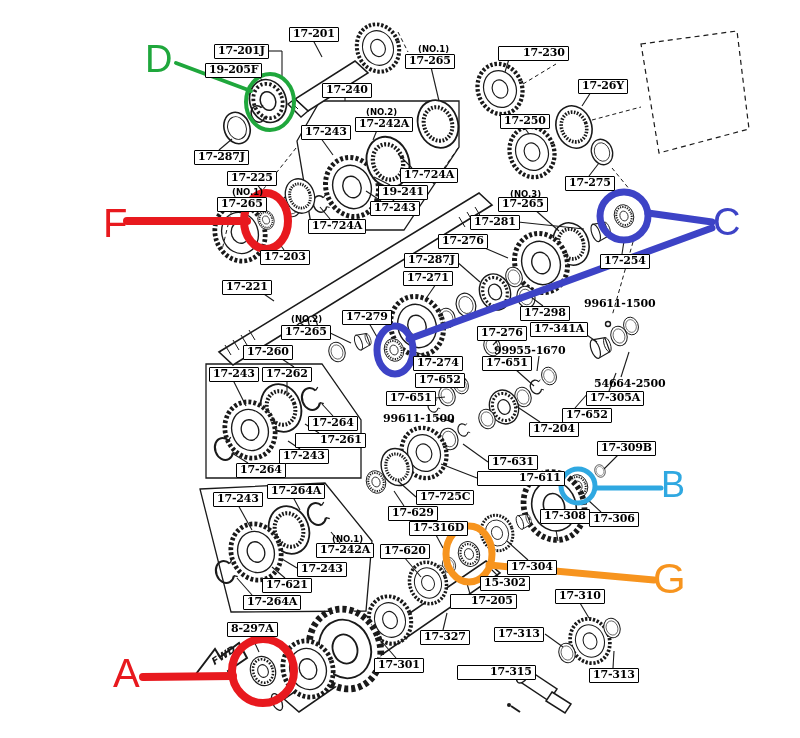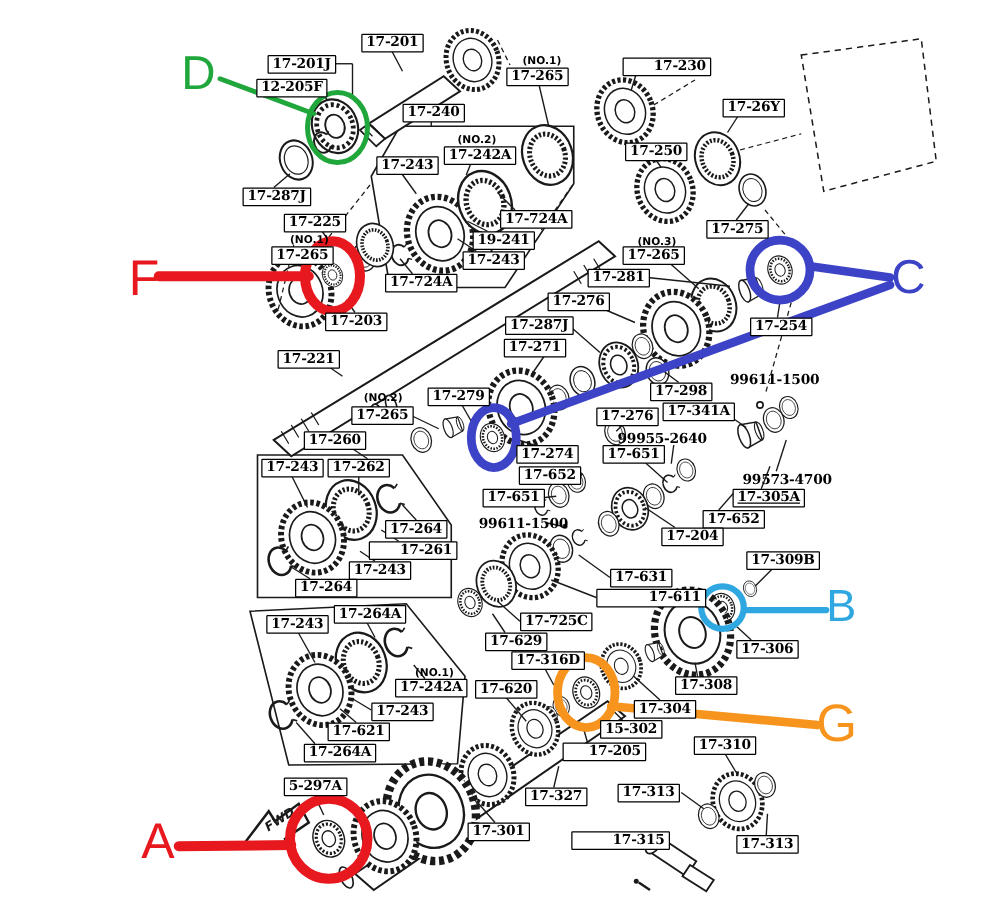--- a/index.html
+++ b/index.html
@@ -262,21 +262,21 @@
         <ellipse cx="469" cy="554" rx="23" ry="28" fill="none" stroke="#f7941e" stroke-width="7"></ellipse>
         <line x1="489" y1="565" x2="654" y2="580" stroke="#f7941e" stroke-width="7" stroke-linecap="round"></line>
         <ellipse cx="263" cy="671" rx="31" ry="32" fill="none" stroke="#e8191e" stroke-width="8"></ellipse>
         <line x1="143" y1="677" x2="233" y2="676" stroke="#e8191e" stroke-width="8" stroke-linecap="round"></line>
       </g>
 </svg>
 
 <div id="labels">
       <div class="plabel" style="left: 289px; top: 27px;">17-201</div>
       <div class="plabel" style="left: 214px; top: 44px;">17-201J</div>
-      <div class="plabel" style="left: 205px; top: 63px;">12-205F</div>
+      <div class="plabel" style="left: 205px; top: 63px;">19-205F</div>
       <div class="plabel" style="left: 322px; top: 83px;">17-240</div>
       <div class="plabel" style="left: 405px; top: 54px;">17-265</div>
       <div class="plabel" style="left: 498px; top: 46px; padding-left: 24px;">17-230</div>
       <div class="plabel" style="left: 578px; top: 79px;">17-26Y</div>
       <div class="plabel" style="left: 500px; top: 114px;">17-250</div>
       <div class="plabel" style="left: 194px; top: 150px;">17-287J</div>
       <div class="plabel" style="left: 355px; top: 117px;">17-242A</div>
       <div class="plabel" style="left: 301px; top: 125px;">17-243</div>
       <div class="plabel" style="left: 400px; top: 168px;">17-724A</div>
       <div class="plabel" style="left: 378px; top: 185px;">19-241</div>
@@ -302,52 +302,52 @@
       <div class="plabel" style="left: 209px; top: 367px;">17-243</div>
       <div class="plabel" style="left: 262px; top: 367px;">17-262</div>
       <div class="plabel" style="left: 308px; top: 416px;">17-264</div>
       <div class="plabel" style="left: 295px; top: 433px; padding-left: 24px;">17-261</div>
       <div class="plabel" style="left: 279px; top: 449px;">17-243</div>
       <div class="plabel" style="left: 236px; top: 463px;">17-264</div>
       <div class="plabel" style="left: 413px; top: 356px;">17-274</div>
       <div class="plabel" style="left: 415px; top: 373px;">17-652</div>
       <div class="plabel" style="left: 386px; top: 391px;">17-651</div>
       <div class="plabel" style="left: 482px; top: 356px;">17-651</div>
-      <div class="plabel" style="left: 586px; top: 391px; text-decoration: underline;">17-305A</div>
+      <div class="plabel" style="left: 586px; top: 391px;">17-305A</div>
       <div class="plabel" style="left: 562px; top: 408px;">17-652</div>
       <div class="plabel" style="left: 529px; top: 422px;">17-204</div>
       <div class="plabel" style="left: 597px; top: 441px;">17-309B</div>
       <div class="plabel" style="left: 488px; top: 455px;">17-631</div>
       <div class="plabel" style="left: 477px; top: 471px; padding-left: 41px;">17-611</div>
       <div class="plabel" style="left: 416px; top: 490px;">17-725C</div>
       <div class="plabel" style="left: 388px; top: 506px;">17-629</div>
       <div class="plabel" style="left: 409px; top: 521px;">17-316D</div>
       <div class="plabel" style="left: 380px; top: 544px;">17-620</div>
       <div class="plabel" style="left: 589px; top: 512px;">17-306</div>
-      <div class="plabel" style="left: 540px; top: 541px;">17-308</div>
+      <div class="plabel" style="left: 540px; top: 509px;">17-308</div>
       <div class="plabel" style="left: 507px; top: 560px;">17-304</div>
       <div class="plabel" style="left: 480px; top: 576px;">15-302</div>
       <div class="plabel" style="left: 450px; top: 594px; padding-left: 20px;">17-205</div>
       <div class="plabel" style="left: 555px; top: 589px;">17-310</div>
       <div class="plabel" style="left: 420px; top: 630px;">17-327</div>
       <div class="plabel" style="left: 494px; top: 627px;">17-313</div>
       <div class="plabel" style="left: 374px; top: 658px;">17-301</div>
       <div class="plabel" style="left: 457px; top: 665px; padding-left: 32px;">17-315</div>
       <div class="plabel" style="left: 589px; top: 668px;">17-313</div>
       <div class="plabel" style="left: 213px; top: 492px;">17-243</div>
       <div class="plabel" style="left: 267px; top: 484px;">17-264A</div>
       <div class="plabel" style="left: 316px; top: 543px;">17-242A</div>
       <div class="plabel" style="left: 297px; top: 562px;">17-243</div>
       <div class="plabel" style="left: 262px; top: 578px;">17-621</div>
       <div class="plabel" style="left: 243px; top: 595px;">17-264A</div>
-      <div class="plabel" style="left: 227px; top: 622px;">5-297A</div>
+      <div class="plabel" style="left: 227px; top: 622px;">8-297A</div>
       <div class="pplain" style="left: 584px; top: 297px;">99611-1500</div>
-      <div class="pplain" style="left: 494px; top: 344px;">99955-2640</div>
+      <div class="pplain" style="left: 494px; top: 344px;">99955-1670</div>
       <div class="pplain" style="left: 383px; top: 412px;">99611-1500</div>
-      <div class="pplain" style="left: 594px; top: 377px;">99573-4700</div>
+      <div class="pplain" style="left: 594px; top: 377px;">54664-2500</div>
       <div class="pnote" style="left: 418px; top: 44px;">(NO.1)</div>
       <div class="pnote" style="left: 366px; top: 107px;">(NO.2)</div>
       <div class="pnote" style="left: 232px; top: 187px;">(NO.1)</div>
       <div class="pnote" style="left: 510px; top: 189px;">(NO.3)</div>
       <div class="pnote" style="left: 291px; top: 314px;">(NO.2)</div>
       <div class="pnote" style="left: 332px; top: 534px;">(NO.1)</div>
       <div class="callout-letter" style="left: 145px; top: 40px; color: rgb(31, 167, 60); font-size: 38px;">D</div>
       <div class="callout-letter" style="left: 103px; top: 203px; color: rgb(232, 25, 30); font-size: 40px;">F</div>
       <div class="callout-letter" style="left: 713px; top: 203px; color: rgb(61, 67, 198); font-size: 38px;">C</div>
       <div class="callout-letter" style="left: 661px; top: 467px; color: rgb(47, 168, 225); font-size: 36px;">B</div>

